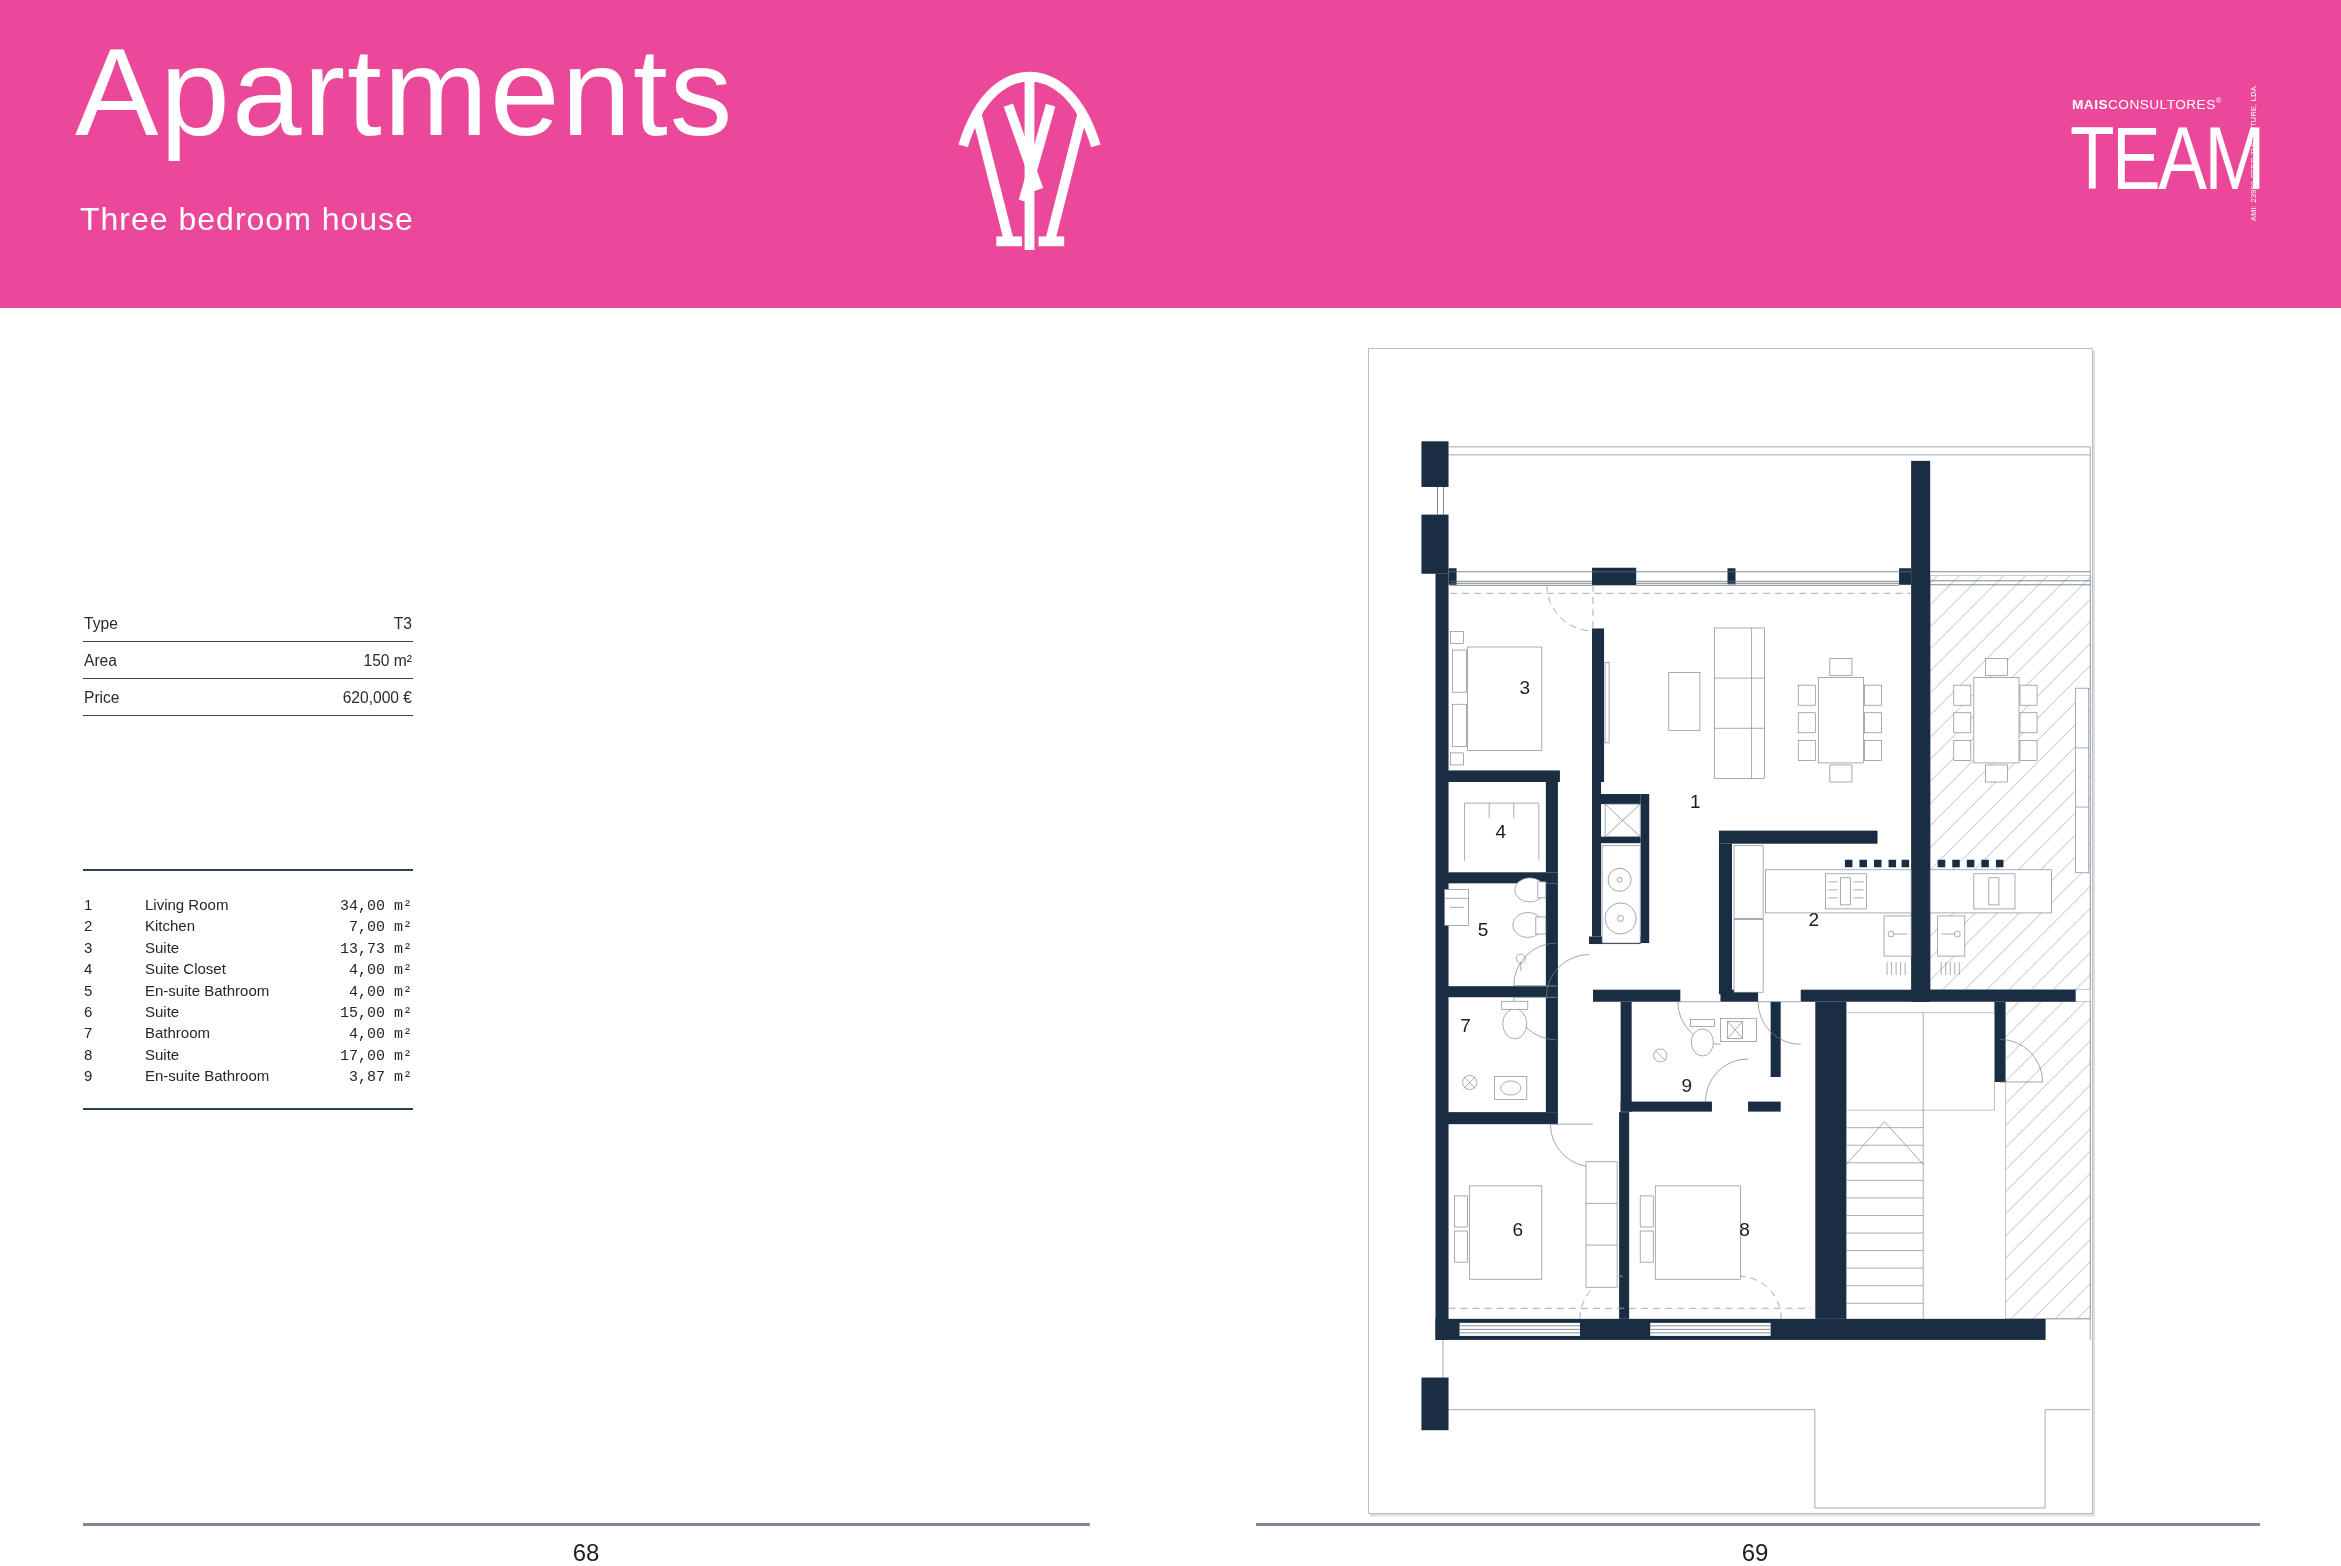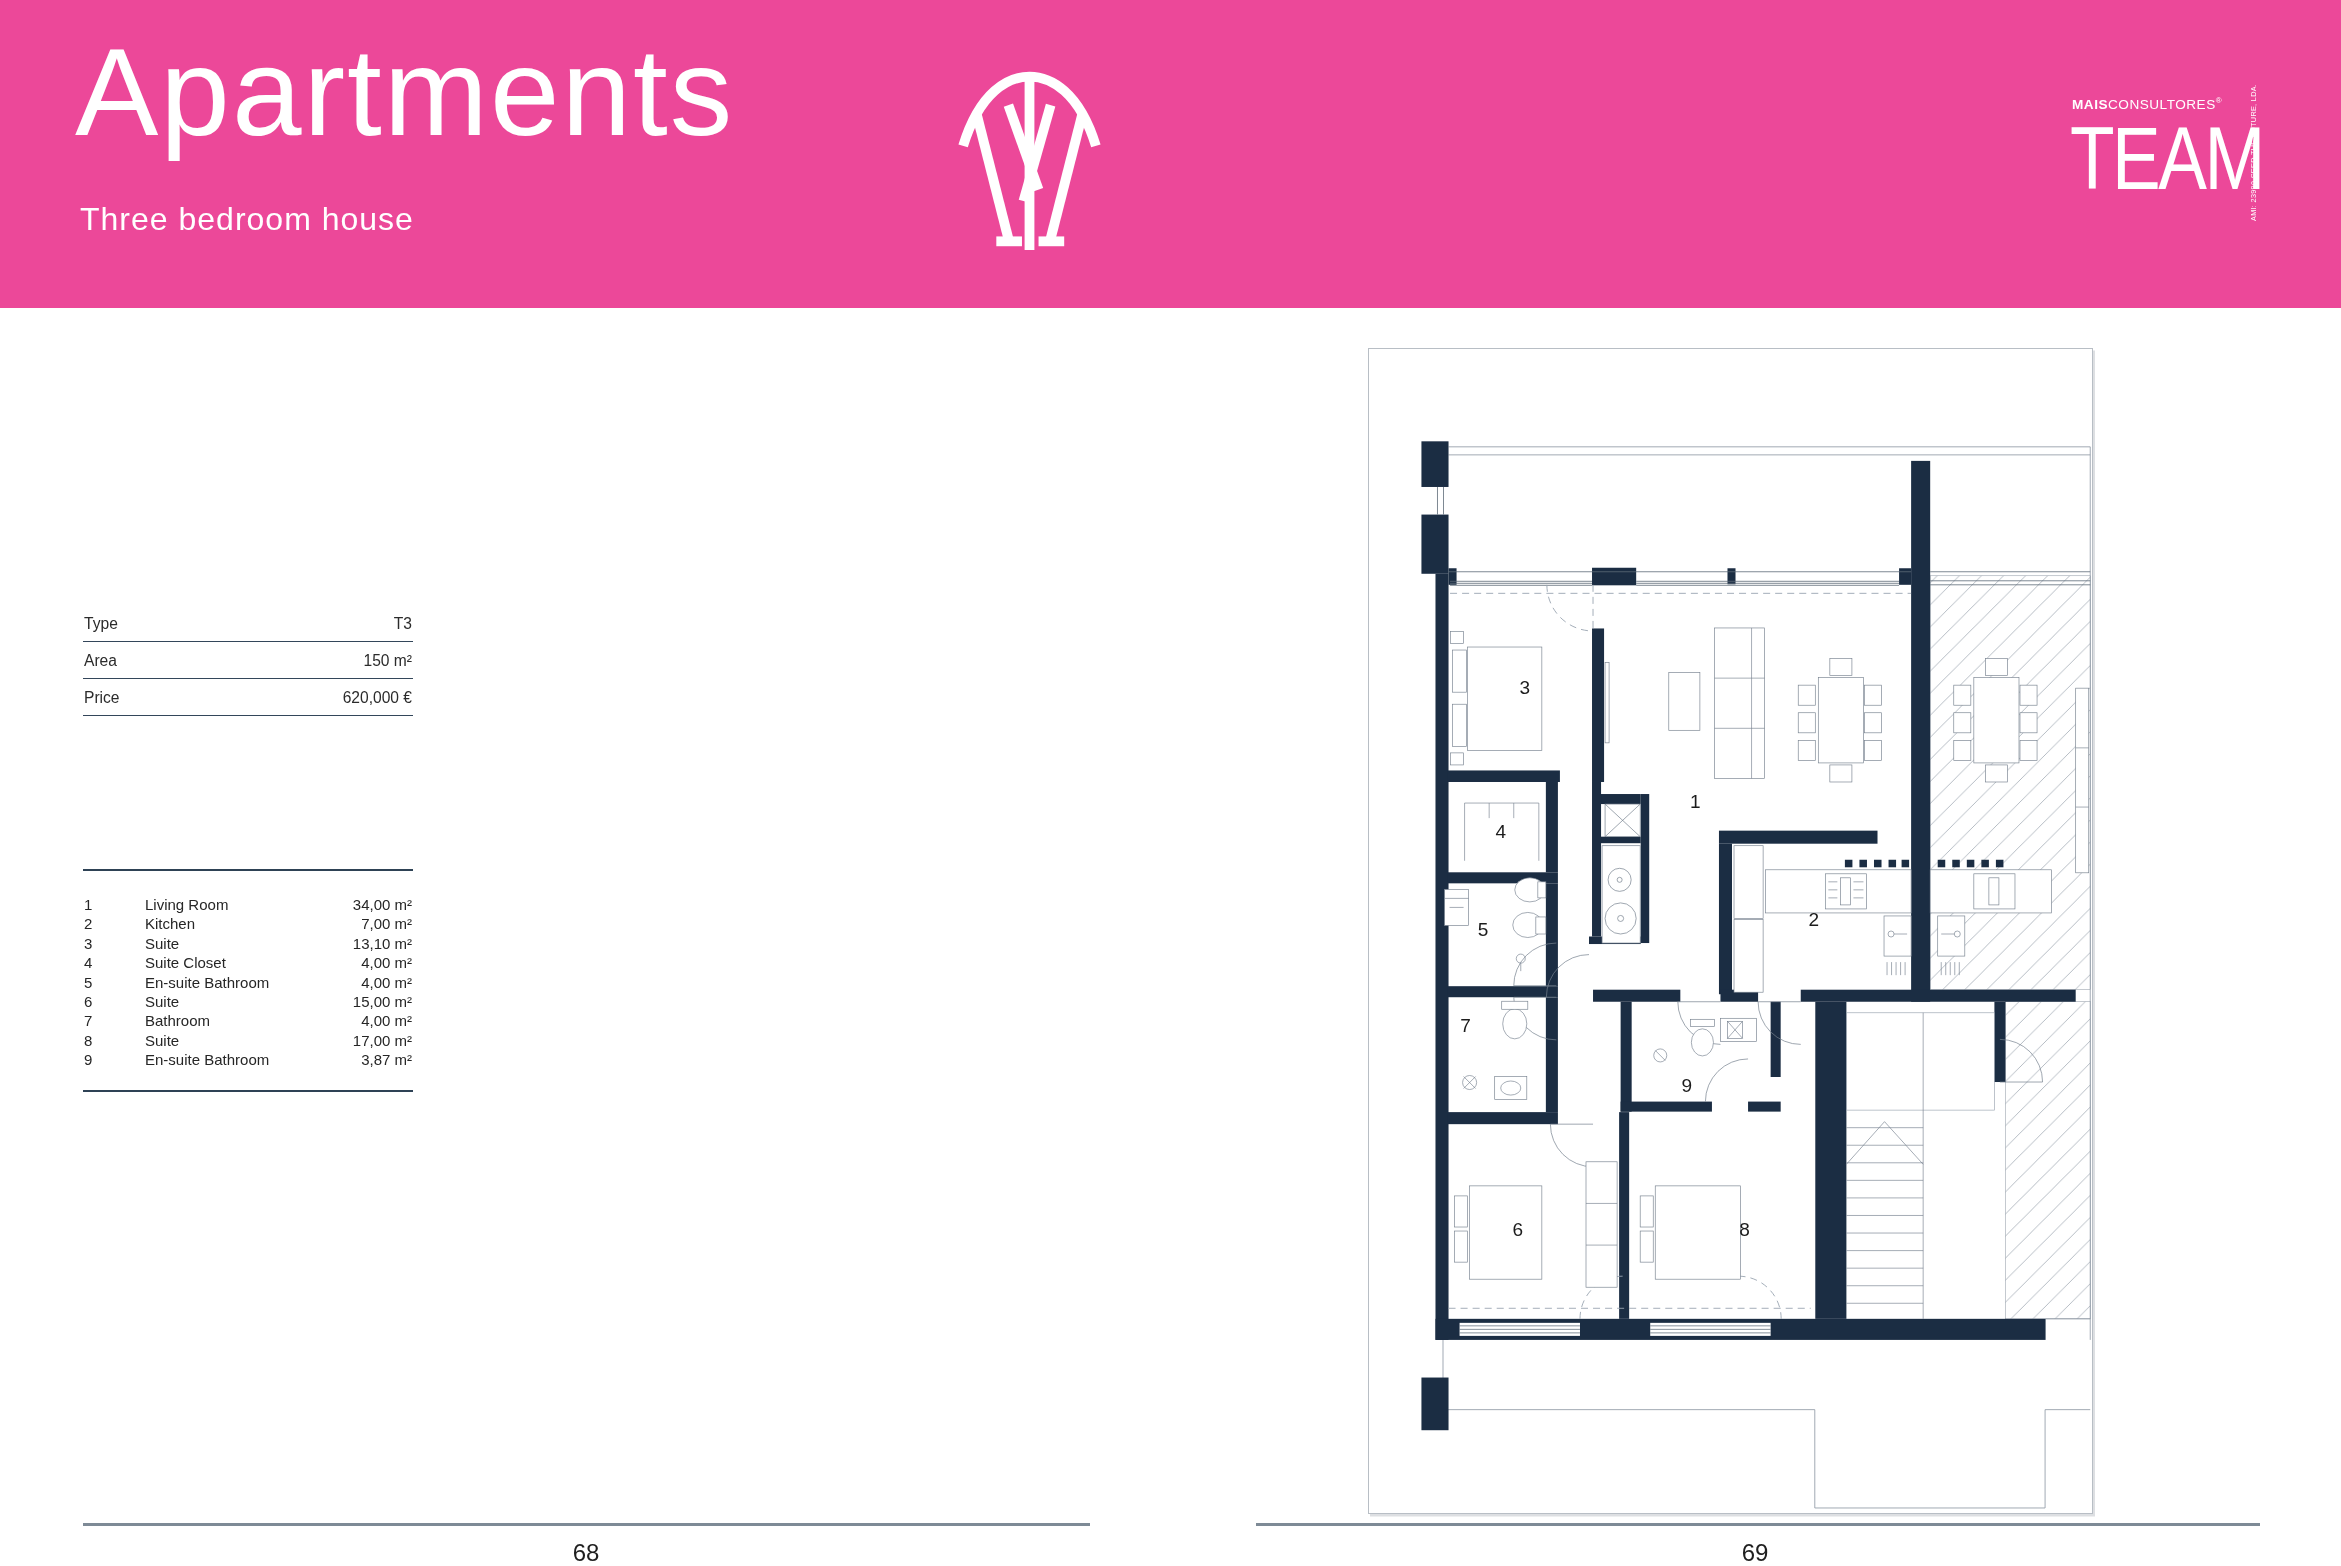--- a/index.html
+++ b/index.html
@@ -31,21 +31,21 @@
   .info { position:absolute; left:83px; top:605px; width:330px; color:#262626; }
   .info-row { display:flex; justify-content:space-between; align-items:flex-start;
               padding:10px 1px 8px 1px; border-bottom:1.5px solid #33465A;gap:48px; }
   .info-row .lab, .info-row .val { font-size:15.6px; font-weight:400; color:#2b2b2b; }
 
   .legend { position:absolute; left:83px; top:869px; width:330px;
             border-top:2px solid #2E4255; border-bottom:2px solid #2E4255; padding:24px 1px 20px 1px; }
   .leg-row { display:flex; align-items:baseline; line-height:19.4px; color:#262626; }
   .leg-row .n { width:61px; font-size:15px; }
   .leg-row .nm { flex:1; font-size:15px; }
-  .leg-row .ar { font-size:15px; text-align:center; white-space:nowrap; }
+  .leg-row .ar { font-size:15px; text-align:center; white-space:nowrap;font-family:Liberation Mono, monospace; }
 
   
   .plan-wrap { position:absolute; left:1368px; top:348px; width:725px; height:1166px;
                background:#fff; border:1px solid #b8bec5; box-shadow:2px 2.5px 0 rgba(120,128,138,0.25); }
   .plan-wrap svg { display:block; width:100%; height:100%; }
   .lbl { font-family:"Liberation Sans", sans-serif; font-size:38px; font-weight:300; fill:#1c1c1c; }
 
   
   .foot-line { position:absolute; top:1523px; height:3px; background:#7E8A96; }
   .foot-line.l { left:83px;  width:1007px; }
@@ -112,21 +112,21 @@
         <span class="ar">34,00 m²</span>
       </div>
     <div class="leg-row">
         <span class="n">2</span>
         <span class="nm">Kitchen</span>
         <span class="ar">7,00 m²</span>
       </div>
     <div class="leg-row">
         <span class="n">3</span>
         <span class="nm">Suite</span>
-        <span class="ar">13,10 m²</span>
+        <span class="ar">13,73 m²</span>
       </div>
     <div class="leg-row">
         <span class="n">4</span>
         <span class="nm">Suite Closet</span>
         <span class="ar">4,00 m²</span>
       </div>
     <div class="leg-row">
         <span class="n">5</span>
         <span class="nm">En-suite Bathroom</span>
         <span class="ar">4,00 m²</span>

